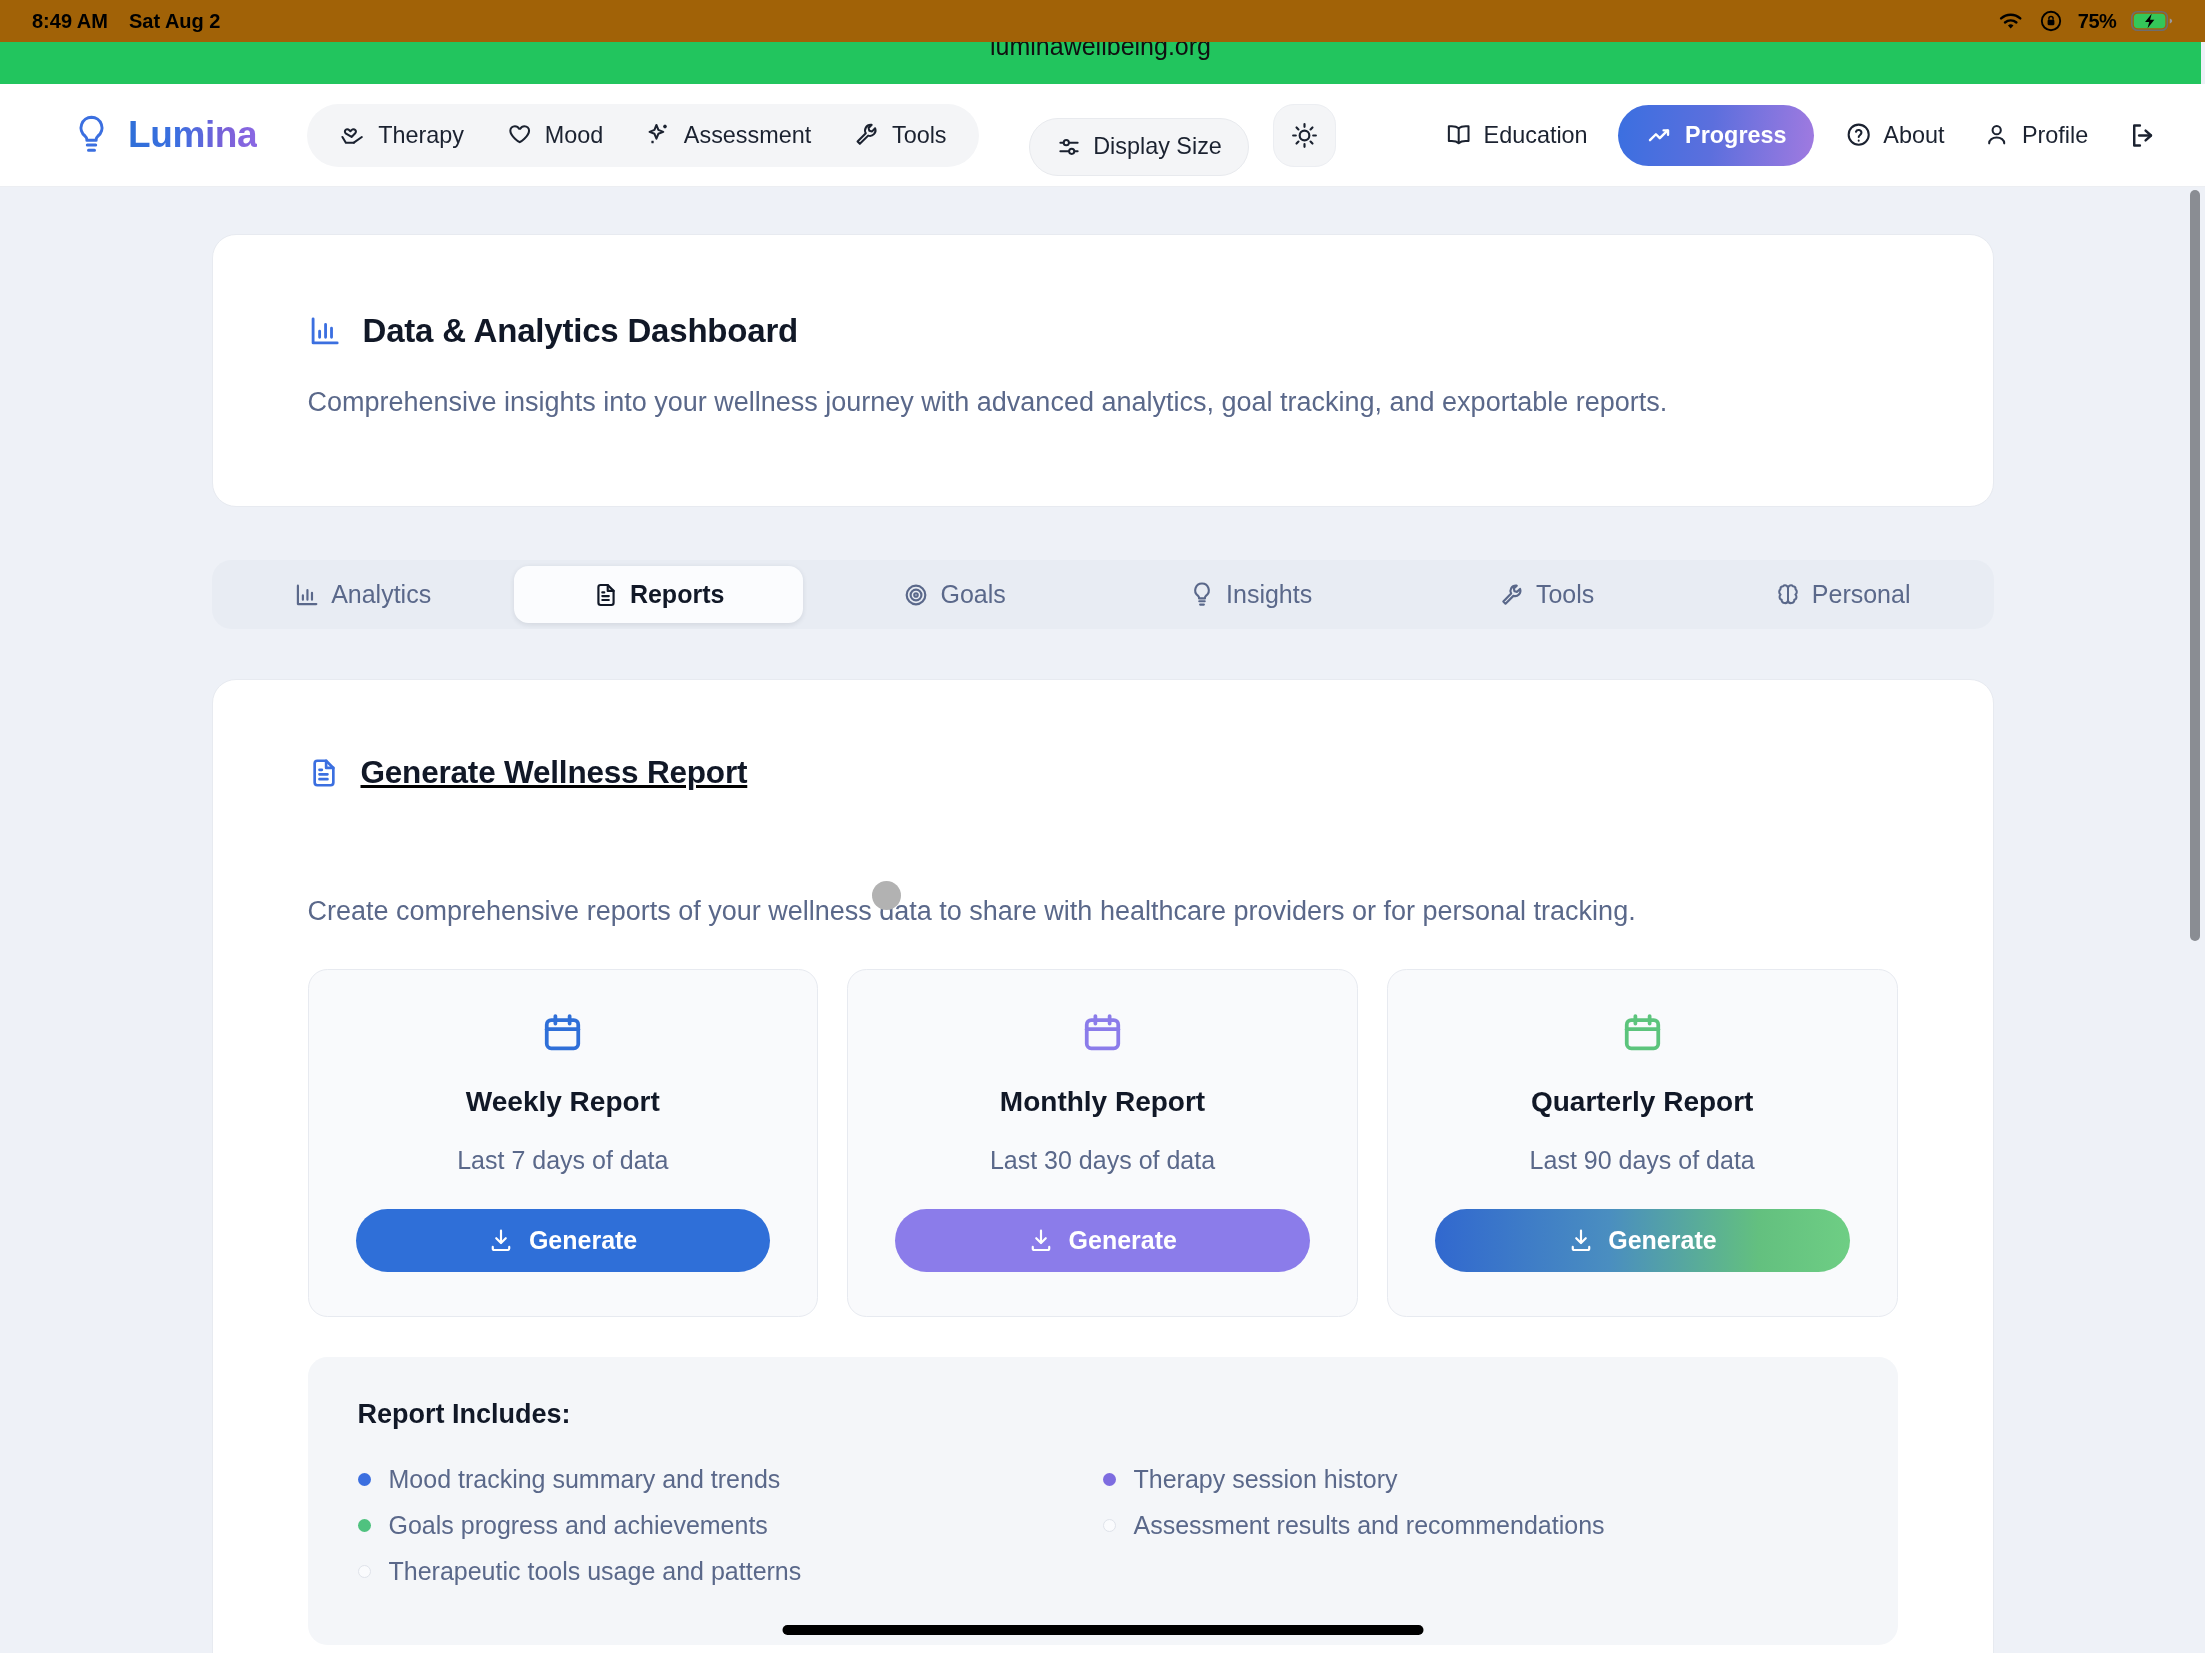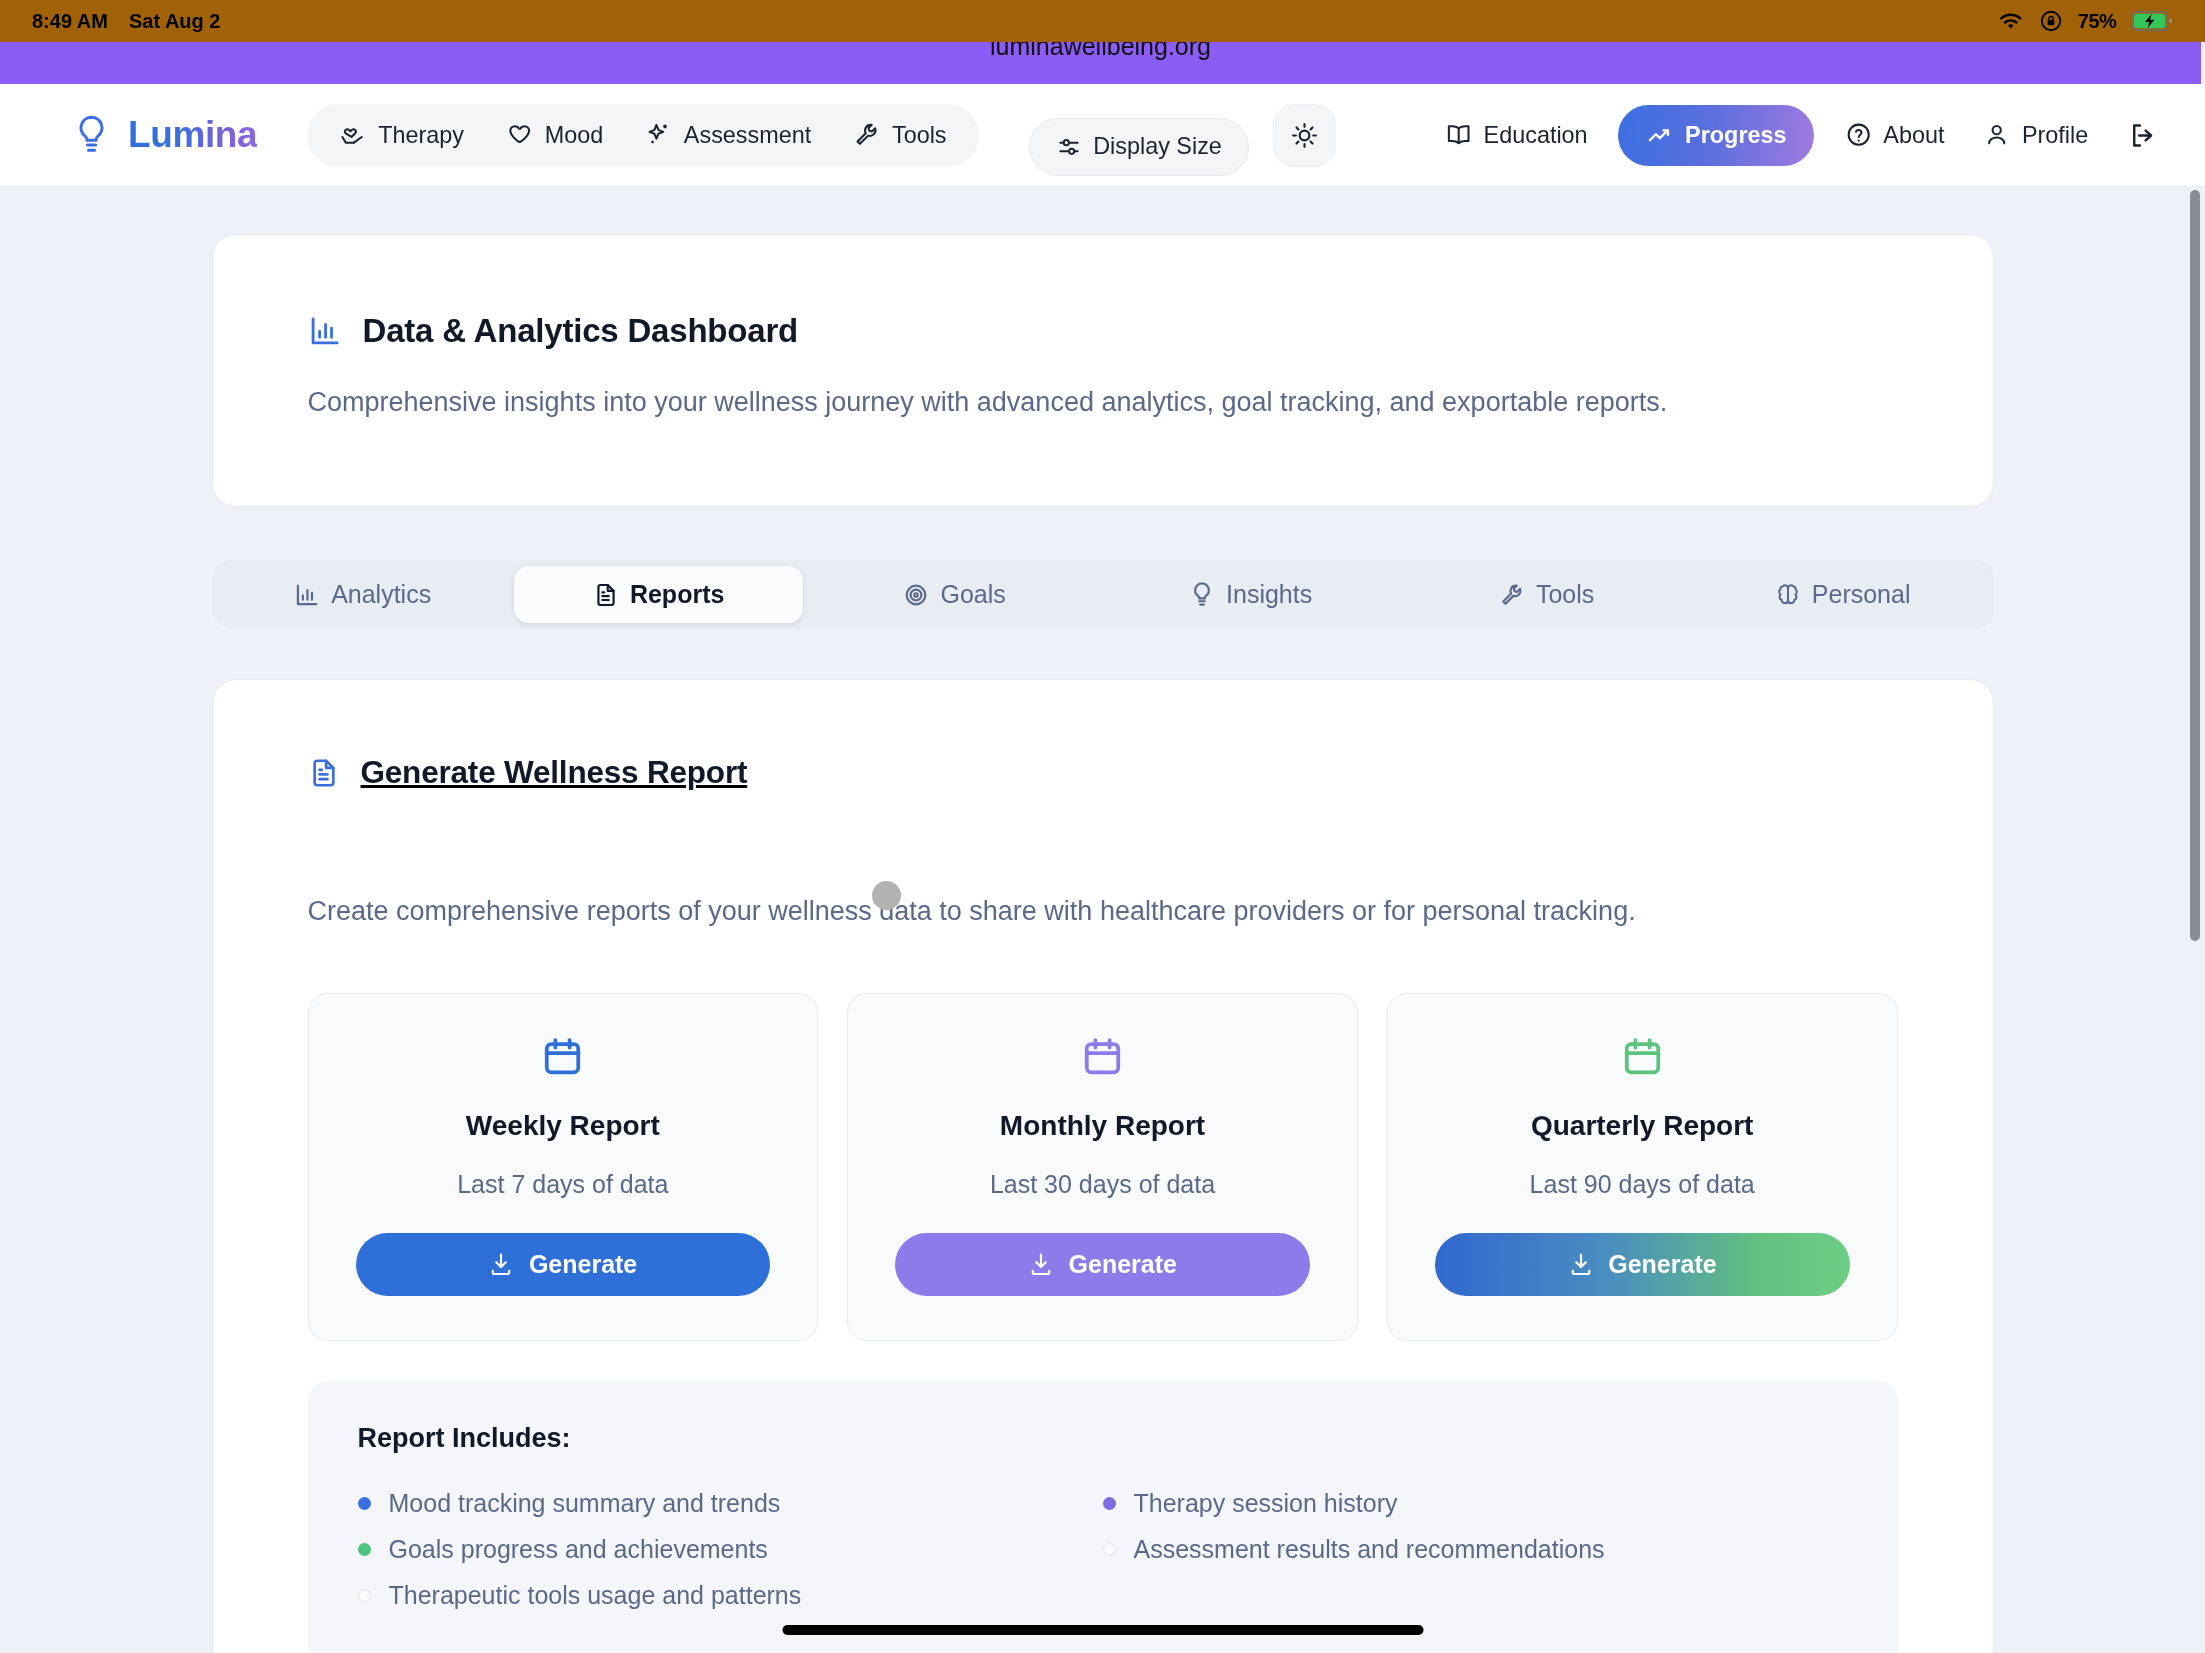--- a/index.html
+++ b/index.html
@@ -17,21 +17,21 @@
     background: #a16207; display: flex; align-items: center;
     padding: 0 32px; z-index: 40;
   }
   .sb-left { display: flex; align-items: center; gap: 21px; font-size: 20px; font-weight: bold; color: #000; }
   .sb-right { margin-left: auto; display: flex; align-items: center; gap: 14.5px; font-size: 20px; font-weight: bold; color: #000; }
   .sb-pct { letter-spacing: -0.4px; }
 
   
   .chrome {
     position: absolute; top: 0; left: 0; width: 2201px; height: 84px;
-    background: #8b5cf6; z-index: 30;
+    background: #22c55e; z-index: 30;
   }
   .dots { position: absolute; top: 14.5px; left: 50%; transform: translateX(-50%); display: flex; gap: 10.5px; }
   .dots i { display: block; width: 11.3px; height: 11.3px; border-radius: 50%; background: #9a9a9e; }
   .url {
     position: absolute; top: 32px; left: 50%; transform: translateX(-50%);
     font-size: 25px; color: #101010; white-space: nowrap;
   }
 
   
   .nav {
@@ -92,21 +92,21 @@
   .tab { flex: 1; height: 57px; border-radius: 14.5px; display: flex; align-items: center;
     justify-content: center; gap: 11.3px; font-size: 25px; color: #5a688a; }
   .tab.active { background: #fbfcfe; color: #111827; font-weight: bold;
     box-shadow: 0 1.6px 4.8px rgba(30,41,59,.10); }
 
   .panel { margin-top: 50px; padding: 74px 95px 97px; position: relative; }
   .panel-title { display: flex; align-items: center; gap: 21px; text-decoration: underline; }
   .panel-title h2 { font-size: 31.5px; font-weight: bold; color: #111827; letter-spacing: -0.2px; }
   .panel-desc { margin-top: 105px; font-size: 27px; color: #5a688a; }
 
-  .grid { margin-top: 66px; display: flex; gap: 29px; }
+  .grid { margin-top: 42px; display: flex; gap: 29px; }
   .rcard {
     flex: 1; background: #f9fafc; border: 0.8px solid #e7eaf0; border-radius: 19.4px;
     padding: 40px 47px 44px; text-align: center;
   }
   .rcard .cal { display: flex; justify-content: center; }
   .rcard h3 { margin-top: 31px; font-size: 28px; font-weight: bold; color: #111827; }
   .rcard p { margin-top: 27.4px; font-size: 25px; color: #5a688a; }
   .genbtn {
     margin-top: 34px; height: 63px; border-radius: 32px; display: flex;
     align-items: center; justify-content: center; gap: 14.5px;

